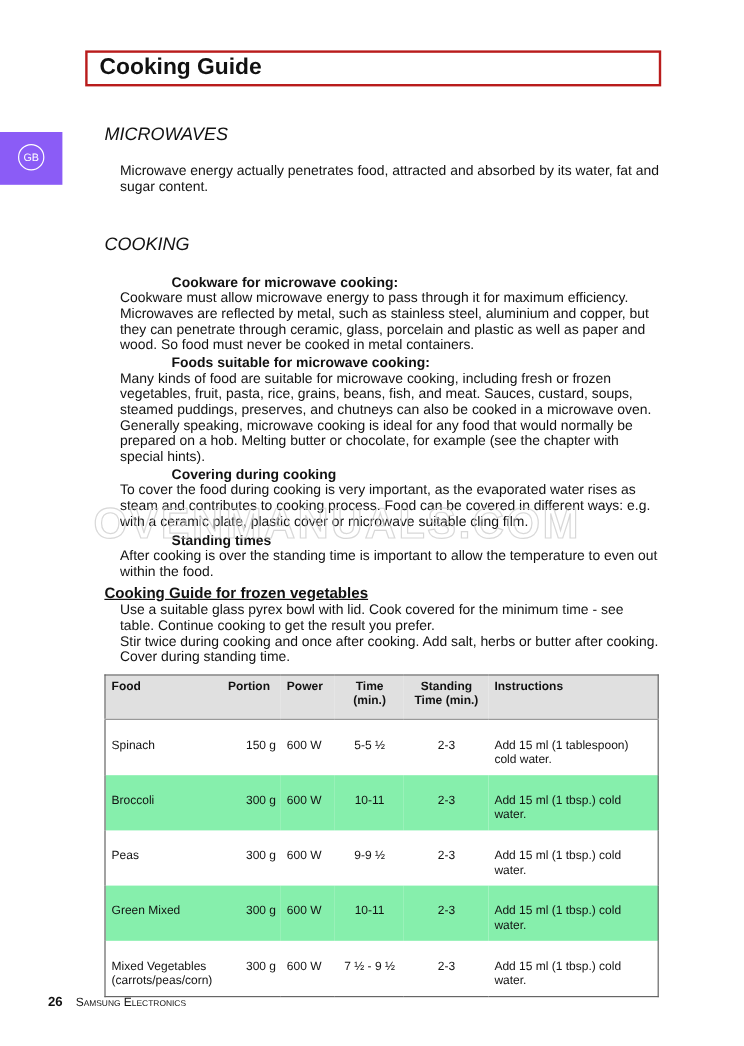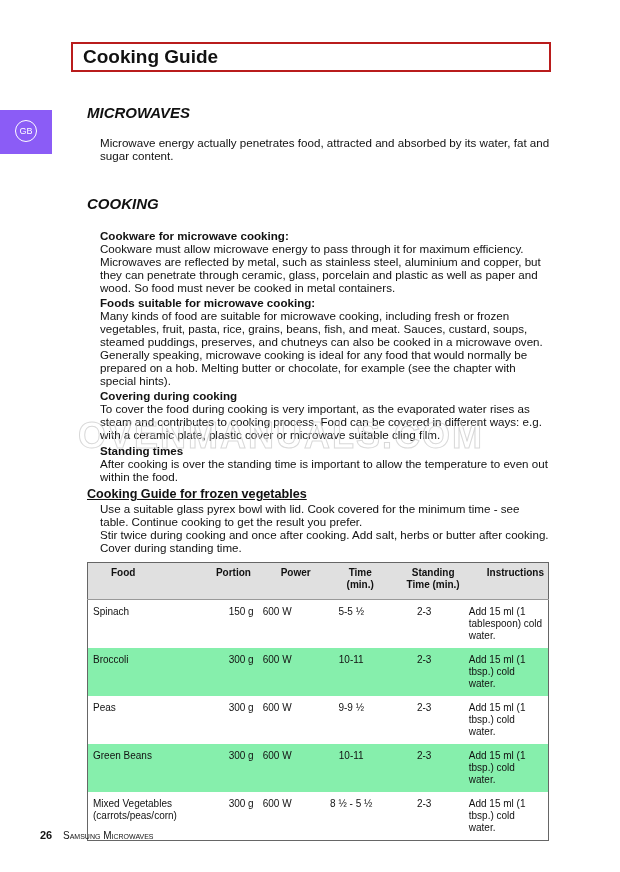--- a/index.html
+++ b/index.html
@@ -1,28 +1,28 @@
 <!DOCTYPE html>
 <html><head>
 <meta charset="utf-8">
 <style>
   html,body{margin:0;padding:0;background:#fff;}
   body{width:620px;height:872px;position:relative;overflow:hidden;font-family:"Liberation Sans",sans-serif;color:#111;}
   .title-box{position:absolute;left:71px;top:42px;width:476px;height:26px;border:2px solid #b91c1c;box-sizing:content-box;}
   .title-box span{position:absolute;left:10px;top:2px;font-size:19px;font-weight:bold;}
   .gb-tab{position:absolute;left:0;top:110px;width:52px;height:44px;background:#8b5cf6;}
   .gb-circle{position:absolute;left:15px;top:10px;width:22px;height:22px;border:1.5px solid #fff;border-radius:50%;color:#fff;font-size:9px;display:flex;align-items:center;justify-content:center;box-sizing:border-box;}
-  .h2{position:absolute;left:87px;font-size:15px;font-weight:bold;font-style:italic;}
+  .h2{position:absolute;left:87px;font-size:15px;font-weight:normal;font-style:italic;}
   .para{position:absolute;left:100px;width:450px;font-size:11.6px;line-height:13px;}
-  .subhead{font-weight:bold;display:block;}
+  .subhead{font-weight:bold;display:block;margin-left:43px;}
   .ul-head{position:absolute;left:87px;top:487px;font-size:12.6px;font-weight:bold;text-decoration:underline;}
   .watermark{position:absolute;left:78px;top:415px;font-size:36px;font-weight:bold;color:transparent;-webkit-text-stroke:1px #cfcfcf;letter-spacing:2px;opacity:0.8;pointer-events:none;}
   table{position:absolute;left:87px;top:562px;width:462px;border-collapse:collapse;border:1.5px solid #666;font-size:10px;}
-  th{background:#e0e0e0;text-align:left;font-weight:bold;padding:4px 4px 8px 23px;vertical-align:top;line-height:12px;border-bottom:1px solid #999;}
-  td{padding:6px 4px 6px 5px;vertical-align:top;line-height:12px;height:23px;}
+  th{background:#e0e0e0;text-align:left;font-weight:bold;padding:4px 4px 8px 5px;vertical-align:top;line-height:12px;border-bottom:1px solid #999;}
+  td{padding:16px 4px 6px 5px;vertical-align:top;line-height:12px;height:23px;}
   tr.alt td{background:#86efac;}
   .c{text-align:center;} .r{text-align:right;}
   .footer{position:absolute;left:40px;top:829px;font-size:10px;}
   .footer .pg{font-weight:bold;font-size:11px;margin-right:8px;}
   .footer .brand{font-variant:small-caps;font-size:10px;}
 </style>
 </head>
 <body>
 
 <div class="title-box">
@@ -95,34 +95,34 @@
     </tr>
     <tr>
       <td>Peas</td>
       <td class="r">300 g</td>
       <td>600 W</td>
       <td class="c">9-9 ½</td>
       <td class="c">2-3</td>
       <td>Add 15 ml (1 tbsp.) cold water.</td>
     </tr>
     <tr class="alt">
-      <td>Green Beans</td>
+      <td>Green Mixed</td>
       <td class="r">300 g</td>
       <td>600 W</td>
       <td class="c">10-11</td>
       <td class="c">2-3</td>
       <td>Add 15 ml (1 tbsp.) cold water.</td>
     </tr>
     <tr>
       <td>Mixed Vegetables (carrots/peas/corn)</td>
       <td class="r">300 g</td>
       <td>600 W</td>
-      <td class="c">8 ½ - 5 ½</td>
+      <td class="c">7 ½ - 9 ½</td>
       <td class="c">2-3</td>
       <td>Add 15 ml (1 tbsp.) cold water.</td>
     </tr>
   </tbody>
 </table>
 
 <div class="footer">
   <span class="pg">26</span>
-  <span class="brand">Samsung Microwaves</span>
+  <span class="brand">Samsung Electronics</span>
 </div>
 
 </body></html>

